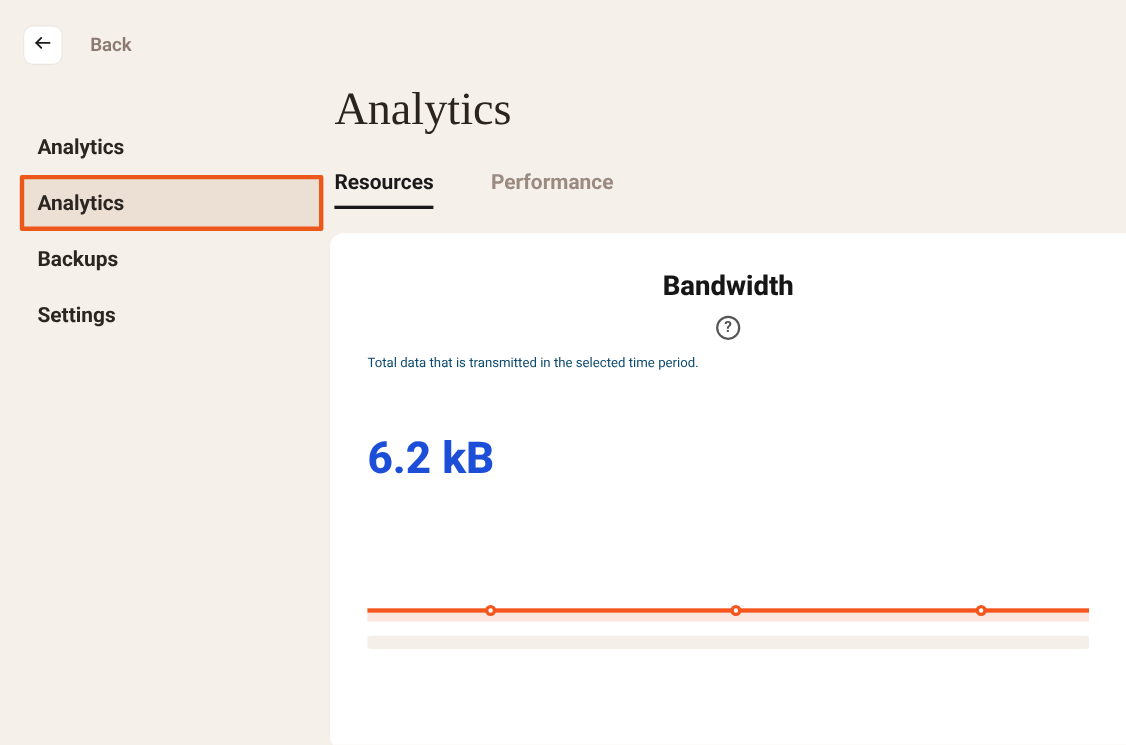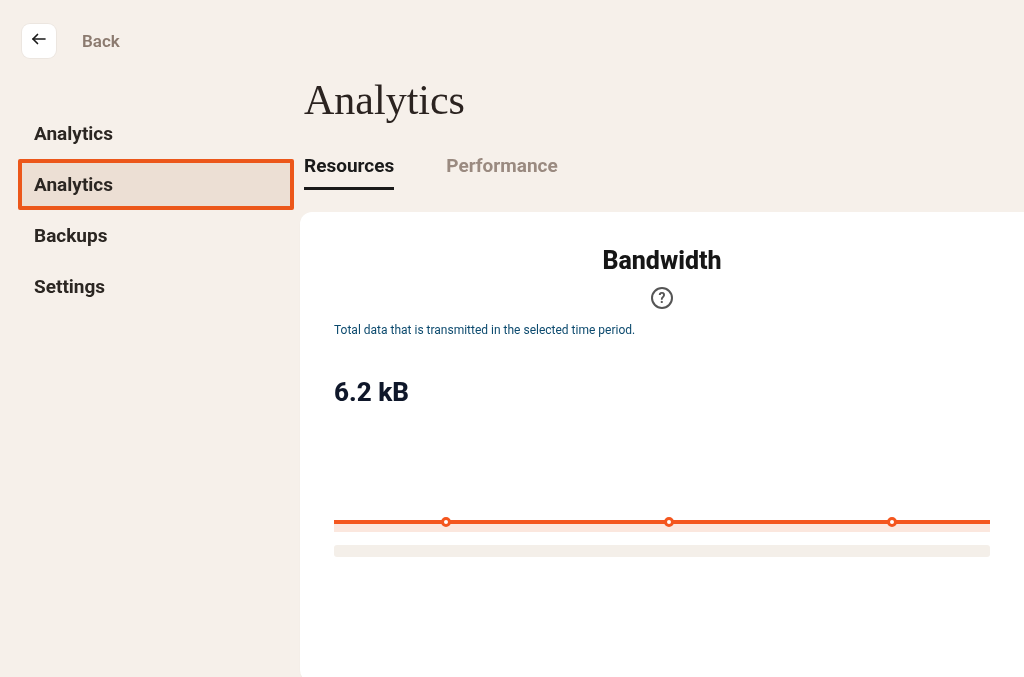--- a/index.html
+++ b/index.html
@@ -115,24 +115,24 @@
       font-weight: 700;
       color: #555;
       cursor: pointer;
     }
     .card-desc {
       margin-top: 14px;
       color: #0c4a6e;
       font-size: 12px;
     }
     .metric-value {
-      margin-top: 40px;
+      margin-top: 56px;
       font-weight: 800;
-      font-size: 26px;
-      color: #0f172a;
+      font-size: 40px;
+      color: #1d4ed8;
     }
     .chart-wrap {
       margin-top: 110px;
     }
     .chart-line {
       position: relative;
       height: 10px;
     }
     .orange-line {
       position: absolute;

